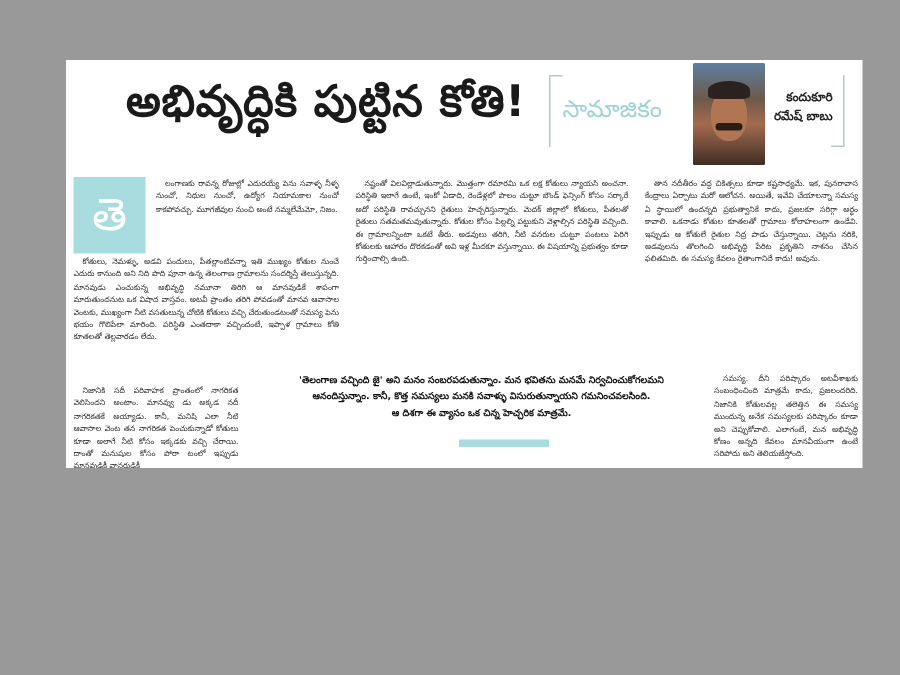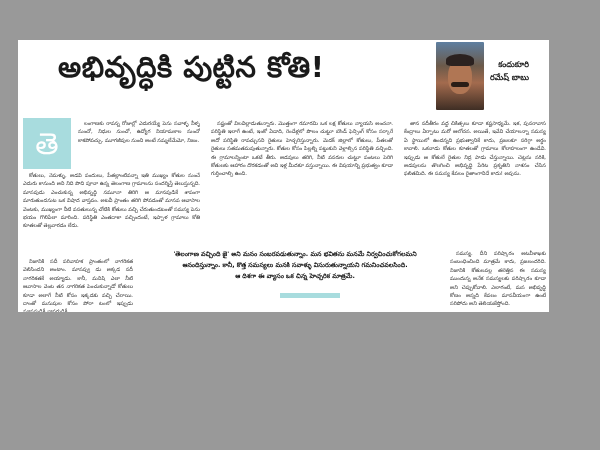--- a/index.html
+++ b/index.html
@@ -1,17 +1,17 @@
 <!DOCTYPE html>
 <html><head>
 <meta charset="utf-8">
 <style>
   html, body { margin:0; padding:0; }
   body { width:600px; height:450px; background:#999999; position:relative; overflow:hidden; font-family:"DejaVu Sans", sans-serif; }
-  .paper { position:absolute; left:18px; top:40px; width:531px; height:272px; background:#ffffff; overflow:hidden; }
+  .paper { position:absolute; left:44px; top:40px; width:531px; height:272px; background:#ffffff; overflow:hidden; }
   .headline { position:absolute; left:40px; top:10px; font-size:29px; font-weight:bold; color:#1a1a1a; letter-spacing:0.5px; white-space:nowrap; }
   .section-box { position:absolute; left:322px; top:10px; width:195px; height:48px; border-left:1px solid #b5c9cc; border-right:1px solid #b5c9cc; }
   .section-box::before, .section-box::after { content:""; position:absolute; width:8px; border-top:1px solid #b5c9cc; }
   .section-box::before { left:0; top:0; }
   .section-box::after { right:0; bottom:0; border-top:none; border-bottom:1px solid #b5c9cc; }
   .section-label { position:absolute; left:8px; top:13px; font-size:16px; color:#9fd3d6; white-space:nowrap; }
   .author-photo { position:absolute; left:418px; top:2px; width:48px; height:68px; background:linear-gradient(180deg,#5e7fa1 0%,#6b5a4a 35%,#a36b4e 60%,#3f2e24 100%); border-radius:1px; }
   .author-photo .face { position:absolute; left:12px; top:18px; width:24px; height:34px; background:#b07654; border-radius:45%; }
   .author-photo .mustache { position:absolute; left:15px; top:40px; width:18px; height:5px; background:#2a1d16; border-radius:3px; }
   .author-photo .hair { position:absolute; left:10px; top:12px; width:28px; height:12px; background:#2b2220; border-radius:50% 50% 20% 20%; }
@@ -33,20 +33,23 @@
   .end-dot { position:absolute; left:519px; top:353px; width:5px; height:5px; border-radius:50%; background:#6bbfc3; }
   .divider { position:absolute; left:0; top:359px; width:500px; border-top:1px solid #dddddd; }
   .footer { position:absolute; left:0; top:363px; width:531px; font-family:"Liberation Serif", serif; font-size:5.5px; color:#444; white-space:nowrap; overflow:hidden; }
 </style>
 </head>
 <body>
 
 <div class="paper">
   <div class="headline">అభివృద్ధికి పుట్టిన కోతి!</div>
 
+  <div class="section-box">
+    <span class="section-label">సామాజికం</span>
+  </div>
 
   <div class="author-photo">
     <div class="face"></div>
     <div class="hair"></div>
     <div class="mustache"></div>
   </div>
   <div class="byline">
     <div>కందుకూరి</div>
     <div>రమేష్ బాబు</div>
   </div>

